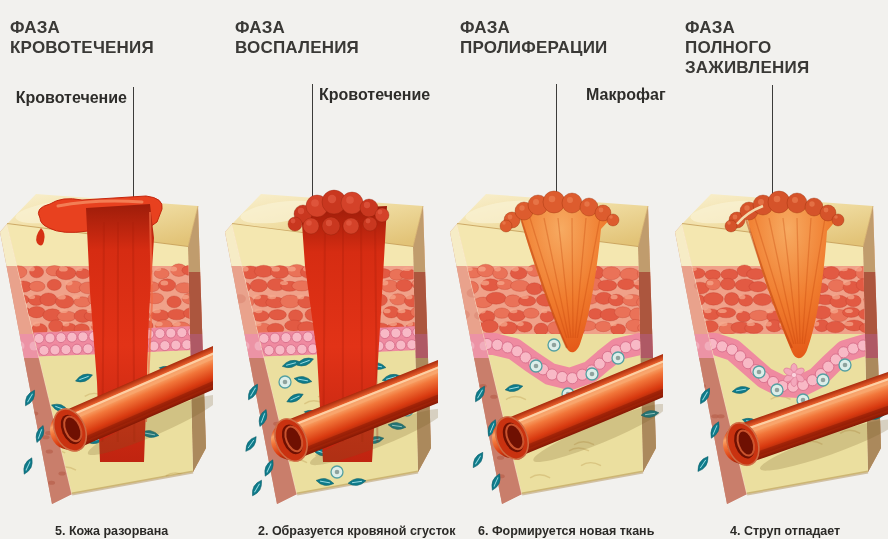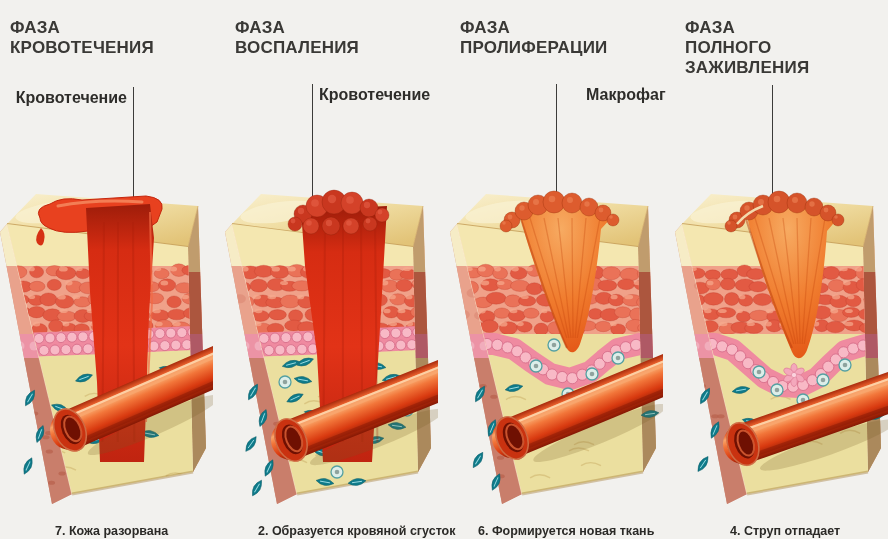--- a/index.html
+++ b/index.html
@@ -327,21 +327,21 @@
         <line x1="65.61886783930588" y1="237.91011987234083" x2="217.6188678393059" y2="171.91011987234083" stroke="#f9a76f" stroke-width="6" opacity="0.8" stroke-linecap="round"></line>
         <line x1="64.82229835554331" y1="236.0755962127664" x2="216.82229835554332" y2="170.0755962127664" stroke="#ffd9b0" stroke-width="2.2" opacity="0.85" stroke-linecap="round"></line>
         <line x1="75.57598638633797" y1="260.8416656170208" x2="227.57598638633797" y2="194.84166561702077" stroke="#7e1504" stroke-width="4" opacity="0.4" stroke-linecap="round"></line>
         <g transform="translate(70 248) rotate(-23.47099311816088)">
           <ellipse cx="0" cy="0" rx="15" ry="22" fill="#c93210" stroke="#8e1a04" stroke-width="1.2"></ellipse>
           <ellipse cx="0" cy="0" rx="15" ry="22" fill="none" stroke="#f7a06e" stroke-width="1.6" opacity="0.6"></ellipse>
           <ellipse cx="1.5" cy="0" rx="9.5" ry="15.5" fill="#6f1002"></ellipse>
           <ellipse cx="3" cy="0" rx="7.5" ry="13" fill="none" stroke="#e86a3c" stroke-width="2" opacity="0.75"></ellipse>
         </g>
       </svg>
-    <div class="phase-caption" style="left: 55px;">7. Кожа разорвана</div>
+    <div class="phase-caption" style="left: 55px;">5. Кожа разорвана</div>
   </section>
 
   <section class="panel" style="left: 225px;">
     <h2 class="phase-title">ФАЗА
 ВОСПАЛЕНИЯ</h2>
     <div class="callout-line" style="left: 87px; top: 72px; height: 273px;"></div>
     <div class="callout-label" style="top: 75px; left: 94px;">Кровотечение</div>
     <svg class="illus" viewBox="0 0 213 330">
         <defs>
           <linearGradient id="topg1" x1="0" y1="0" x2="0.8" y2="1">

